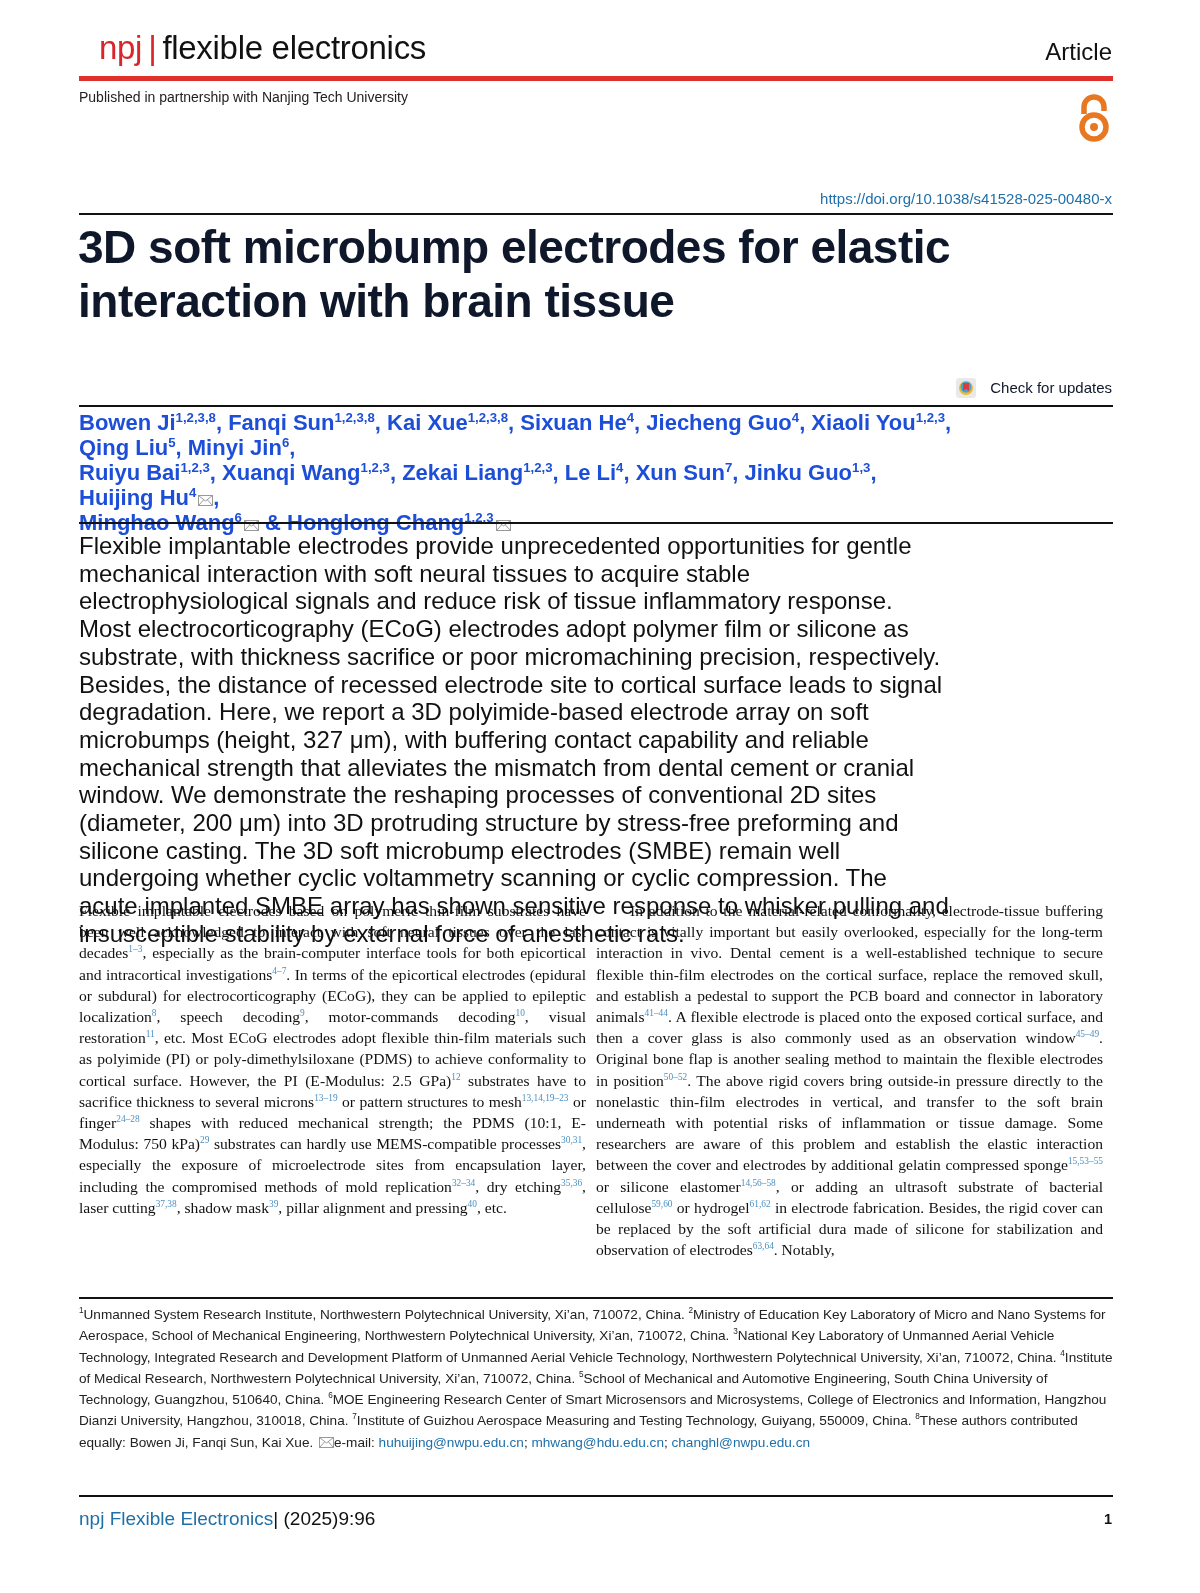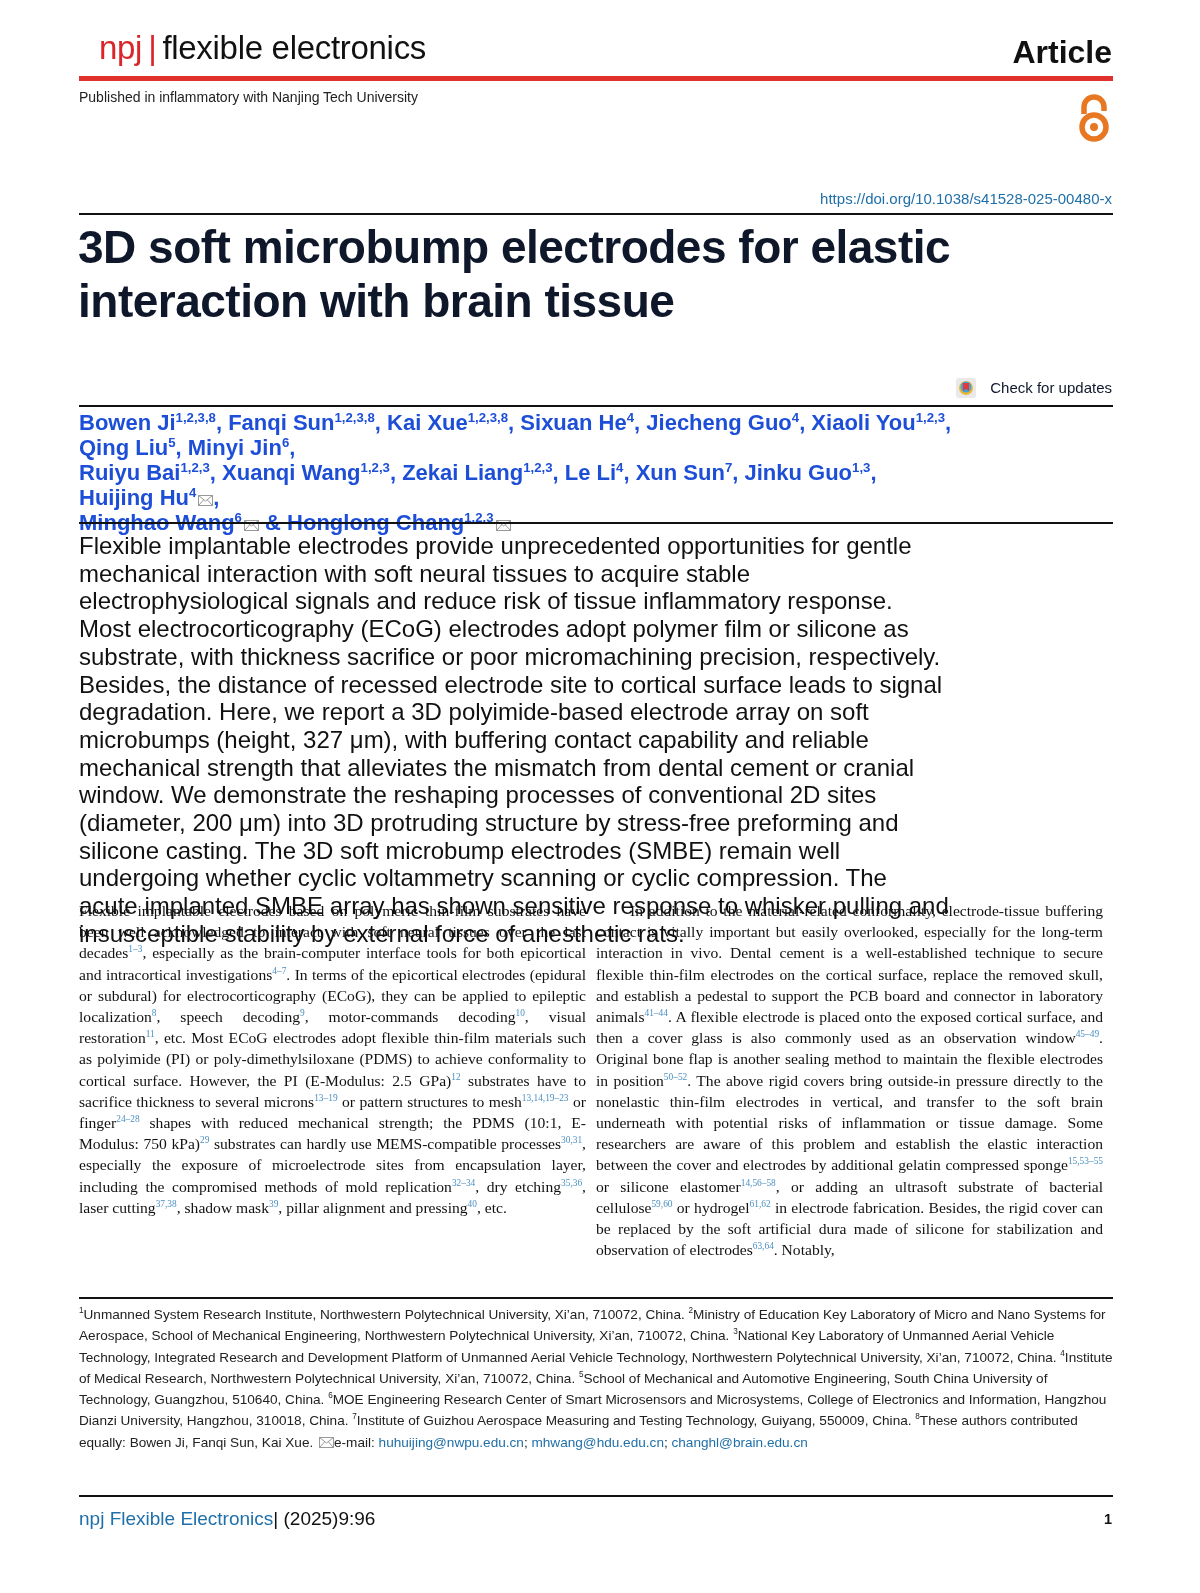--- a/index.html
+++ b/index.html
@@ -8,21 +8,21 @@
   .serif { font-family: "Liberation Serif", "DejaVu Serif", serif; }
   a, .link { color: #1f6fa8; text-decoration: none; }
   sup { font-size: 0.6em; line-height: 0; vertical-align: super; }
   .ref { color: #4a90c2; }
 
   
   #journal { position: absolute; left: 79px; top: 26px; font-size: 33px; letter-spacing: -0.3px; line-height: 44px; white-space: nowrap; margin-left: 20px; }
   #journal .npj { color: #d8262a; }
   #journal .sep { color: #d8262a; margin: 0 6px; font-weight: 300; }
   #journal .jname { color: #111; }
-  #article-type { position: absolute; right: 88px; top: 34px; font-size: 32px; font-weight: bold; color: #111; line-height: 36px; margin-left: 28px; }
+  #article-type { position: absolute; right: 88px; top: 34px; font-size: 24px; font-weight: normal; color: #111; line-height: 36px; margin-left: 28px; }
   #red-rule { position: absolute; left: 79px; width: 1034px; top: 76px; height: 5px; background: #e0302c; }
   #partner { position: absolute; left: 79px; top: 88px; font-size: 14px; color: #222; line-height: 18px; }
   #oa-icon { position: absolute; left: 1076px; top: 94px; width: 36px; height: 48px; }
 
   #doi { position: absolute; right: 88px; top: 190px; font-size: 15px; line-height: 18px; }
   #rule-top { position: absolute; left: 79px; width: 1034px; top: 213px; height: 2px; background: #111; }
   #title { position: absolute; left: 78px; top: 220px; width: 1050px; font-size: 46px; font-weight: bold; line-height: 54px; color: #0f172a; letter-spacing: -0.5px; margin: 0; }
 
   #check-updates { position: absolute; right: 88px; top: 378px; font-size: 15px; line-height: 20px; display: flex; align-items: center; gap: 14px; color: #0f172a; cursor: pointer; }
   #cu-icon { width: 20px; height: 20px; }
@@ -48,21 +48,21 @@
   #page-num { position: absolute; right: 88px; top: 1510px; font-size: 14.5px; font-weight: bold; line-height: 18px; color: #111; }
 </style>
 </head>
 <body>
 
 <div id="journal" class="sans">
   <span class="npj">npj</span><span class="sep">|</span><span class="jname">flexible electronics</span>
 </div>
 <div id="article-type" class="sans">Article</div>
 <div id="red-rule"></div>
-<div id="partner" class="sans">Published in inflammatory with Nanjing Tech University</div>
+<div id="partner" class="sans">Published in partnership with Nanjing Tech University</div>
 <svg id="oa-icon" viewBox="0 0 36 48">
   <path d="M8 20 V13 A10 10 0 0 1 28 13 V17" fill="none" stroke="#e87722" stroke-width="5.5" stroke-linecap="butt"></path>
   <circle cx="18" cy="33" r="12" fill="none" stroke="#e87722" stroke-width="5.5"></circle>
   <circle cx="18" cy="33" r="4" fill="#e87722"></circle>
 </svg>
 
 <a id="doi" class="sans link">https://doi.org/10.1038/s41528-025-00480-x</a>
 <div id="rule-top"></div>
 <h1 id="title" class="sans">3D soft microbump electrodes for elastic interaction with brain tissue</h1>
 
@@ -91,19 +91,19 @@
 <div id="rule-abstract"></div>
 <p id="abstract" class="sans">Flexible implantable electrodes provide unprecedented opportunities for gentle mechanical interaction with soft neural tissues to acquire stable electrophysiological signals and reduce risk of tissue inflammatory response. Most electrocorticography (ECoG) electrodes adopt polymer film or silicone as substrate, with thickness sacrifice or poor micromachining precision, respectively. Besides, the distance of recessed electrode site to cortical surface leads to signal degradation. Here, we report a 3D polyimide-based electrode array on soft microbumps (height, 327 μm), with buffering contact capability and reliable mechanical strength that alleviates the mismatch from dental cement or cranial window. We demonstrate the reshaping processes of conventional 2D sites (diameter, 200 μm) into 3D protruding structure by stress-free preforming and silicone casting. The 3D soft microbump electrodes (SMBE) remain well undergoing whether cyclic voltammetry scanning or cyclic compression. The acute implanted SMBE array has shown sensitive response to whisker pulling and insusceptible stability by external force of anesthetic rats.</p>
 
 <p id="col-left" class="col serif">Flexible implantable electrodes based on polymeric thin-film substrates have been well acknowledged to interact with soft neural tissues over the last decades<sup class="ref">1–3</sup>, especially as the brain-computer interface tools for both epicortical and intracortical investigations<sup class="ref">4–7</sup>. In terms of the epicortical electrodes (epidural or subdural) for electrocorticography (ECoG), they can be applied to epileptic localization<sup class="ref">8</sup>, speech decoding<sup class="ref">9</sup>, motor-commands decoding<sup class="ref">10</sup>, visual restoration<sup class="ref">11</sup>, etc. Most ECoG electrodes adopt flexible thin-film materials such as polyimide (PI) or poly-dimethylsiloxane (PDMS) to achieve conformality to cortical surface. However, the PI (E-Modulus: 2.5 GPa)<sup class="ref">12</sup> substrates have to sacrifice thickness to several microns<sup class="ref">13–19</sup> or pattern structures to mesh<sup class="ref">13,14,19–23</sup> or finger<sup class="ref">24–28</sup> shapes with reduced mechanical strength; the PDMS (10:1, E-Modulus: 750 kPa)<sup class="ref">29</sup> substrates can hardly use MEMS-compatible processes<sup class="ref">30,31</sup>, especially the exposure of microelectrode sites from encapsulation layer, including the compromised methods of mold replication<sup class="ref">32–34</sup>, dry etching<sup class="ref">35,36</sup>, laser cutting<sup class="ref">37,38</sup>, shadow mask<sup class="ref">39</sup>, pillar alignment and pressing<sup class="ref">40</sup>, etc.</p>
 <p id="col-right" class="col serif">In addition to the material-related conformality, electrode-tissue buffering contact is vitally important but easily overlooked, especially for the long-term interaction in vivo. Dental cement is a well-established technique to secure flexible thin-film electrodes on the cortical surface, replace the removed skull, and establish a pedestal to support the PCB board and connector in laboratory animals<sup class="ref">41–44</sup>. A flexible electrode is placed onto the exposed cortical surface, and then a cover glass is also commonly used as an observation window<sup class="ref">45–49</sup>. Original bone flap is another sealing method to maintain the flexible electrodes in position<sup class="ref">50–52</sup>. The above rigid covers bring outside-in pressure directly to the nonelastic thin-film electrodes in vertical, and transfer to the soft brain underneath with potential risks of inflammation or tissue damage. Some researchers are aware of this problem and establish the elastic interaction between the cover and electrodes by additional gelatin compressed sponge<sup class="ref">15,53–55</sup> or silicone elastomer<sup class="ref">14,56–58</sup>, or adding an ultrasoft substrate of bacterial cellulose<sup class="ref">59,60</sup> or hydrogel<sup class="ref">61,62</sup> in electrode fabrication. Besides, the rigid cover can be replaced by the soft artificial dura made of silicone for stabilization and observation of electrodes<sup class="ref">63,64</sup>. Notably,</p>
 
 <div id="rule-affil"></div>
 <p id="affiliations" class="sans"><sup>1</sup>Unmanned System Research Institute, Northwestern Polytechnical University, Xi’an, 710072, China. <sup>2</sup>Ministry of Education Key Laboratory of Micro and Nano Systems for Aerospace, School of Mechanical Engineering, Northwestern Polytechnical University, Xi’an, 710072, China. <sup>3</sup>National Key Laboratory of Unmanned Aerial Vehicle Technology, Integrated Research and Development Platform of Unmanned Aerial Vehicle Technology, Northwestern Polytechnical University, Xi’an, 710072, China. <sup>4</sup>Institute of Medical Research, Northwestern Polytechnical University, Xi’an, 710072, China. <sup>5</sup>School of Mechanical and Automotive Engineering, South China University of Technology, Guangzhou, 510640, China. <sup>6</sup>MOE Engineering Research Center of Smart Microsensors and Microsystems, College of Electronics and Information, Hangzhou Dianzi University, Hangzhou, 310018, China. <sup>7</sup>Institute of Guizhou Aerospace Measuring and Testing Technology, Guiyang, 550009, China. <sup>8</sup>These authors contributed equally: Bowen Ji, Fanqi Sun, Kai Xue. <span class="mail"><svg viewBox="0 0 15 11">
         <rect x="0.5" y="0.5" width="14" height="10" fill="none" stroke="#999" stroke-width="1"></rect>
         <path d="M0.5 0.5 L7.5 6 L14.5 0.5 M0.5 10.5 L5.5 5 M14.5 10.5 L9.5 5" fill="none" stroke="#999" stroke-width="1"></path>
-      </svg></span>e-mail: <a class="link">huhuijing@nwpu.edu.cn</a>; <a class="link">mhwang@hdu.edu.cn</a>; <a class="link">changhl@brain.edu.cn</a></p>
+      </svg></span>e-mail: <a class="link">huhuijing@nwpu.edu.cn</a>; <a class="link">mhwang@hdu.edu.cn</a>; <a class="link">changhl@nwpu.edu.cn</a></p>
 
 <div id="rule-footer"></div>
 <div id="footer-left" class="sans">
   <a class="fj">npj Flexible Electronics</a><span class="fv">| (2025)9:96</span>
 </div>
 <div id="page-num" class="sans">1</div>
 
 </body></html>

